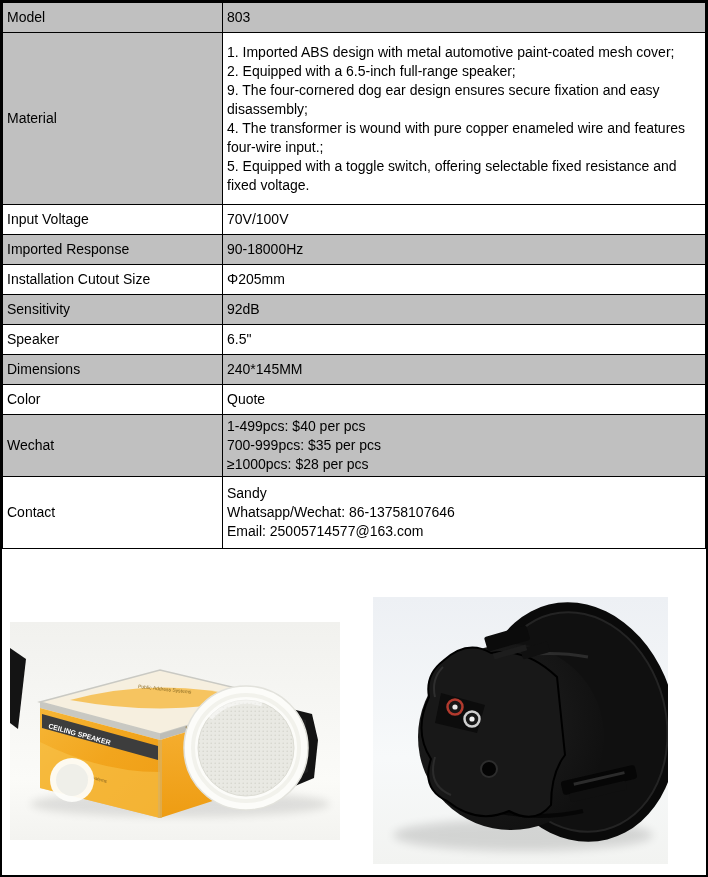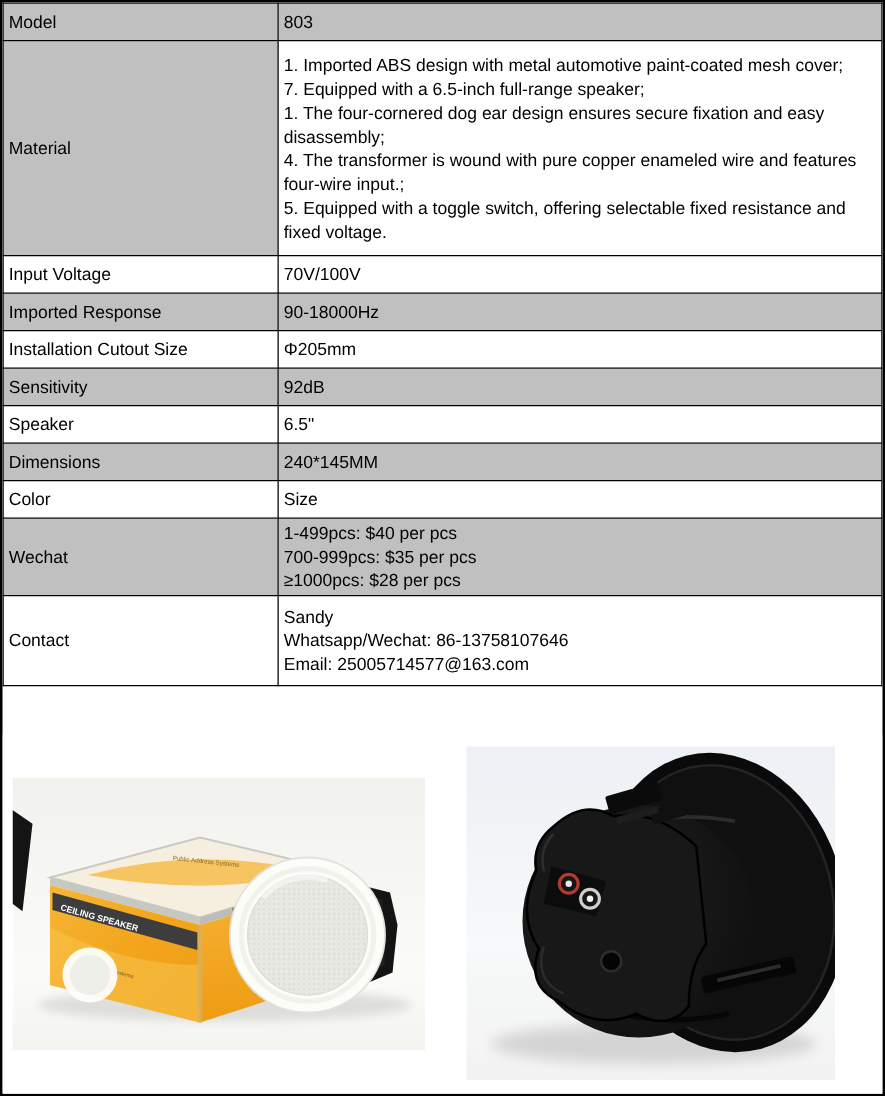--- a/index.html
+++ b/index.html
@@ -35,22 +35,22 @@
         <tr>
           <td class="label gray">Model</td>
           <td class="value gray">
             <div>803</div>
           </td>
         </tr>
         <tr>
           <td class="label gray">Material</td>
           <td class="value">
             <div>1. Imported ABS design with metal automotive paint-coated mesh cover;</div>
-            <div>7. Equipped with a 6.5-inch full-range speaker;</div>
-            <div>1. The four-cornered dog ear design ensures secure fixation and easy disassembly;</div>
+            <div>2. Equipped with a 6.5-inch full-range speaker;</div>
+            <div>9. The four-cornered dog ear design ensures secure fixation and easy disassembly;</div>
             <div>4. The transformer is wound with pure copper enameled wire and features four-wire input.;</div>
             <div>5. Equipped with a toggle switch, offering selectable fixed resistance and fixed voltage.</div>
           </td>
         </tr>
         <tr>
           <td class="label">Input Voltage</td>
           <td class="value">
             <div>70V/100V</div>
           </td>
         </tr>
@@ -80,21 +80,21 @@
         </tr>
         <tr>
           <td class="label gray">Dimensions</td>
           <td class="value gray">
             <div>240*145MM</div>
           </td>
         </tr>
         <tr>
           <td class="label">Color</td>
           <td class="value">
-            <div>Size</div>
+            <div>Quote</div>
           </td>
         </tr>
         <tr>
           <td class="label gray">Wechat</td>
           <td class="value gray">
             <div>1-499pcs: $40 per pcs</div>
             <div>700-999pcs: $35 per pcs</div>
             <div>≥1000pcs: $28 per pcs</div>
           </td>
         </tr>

